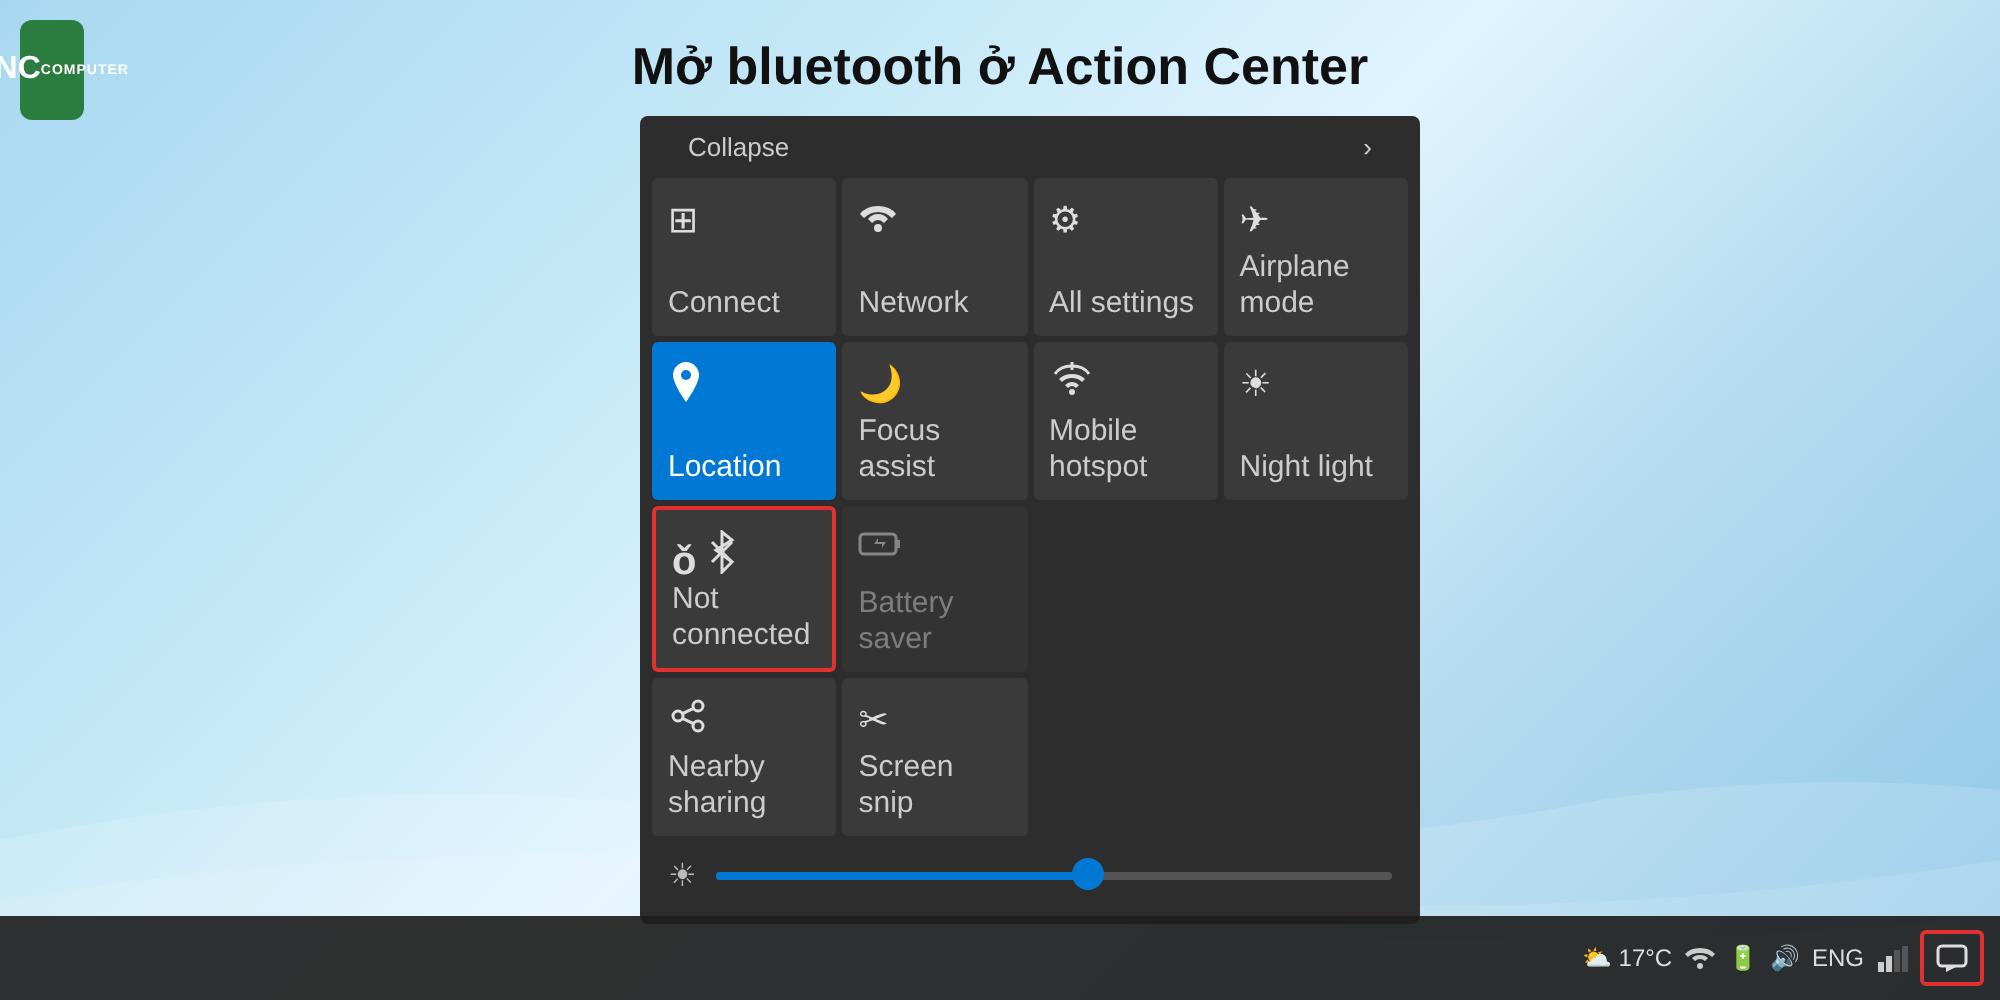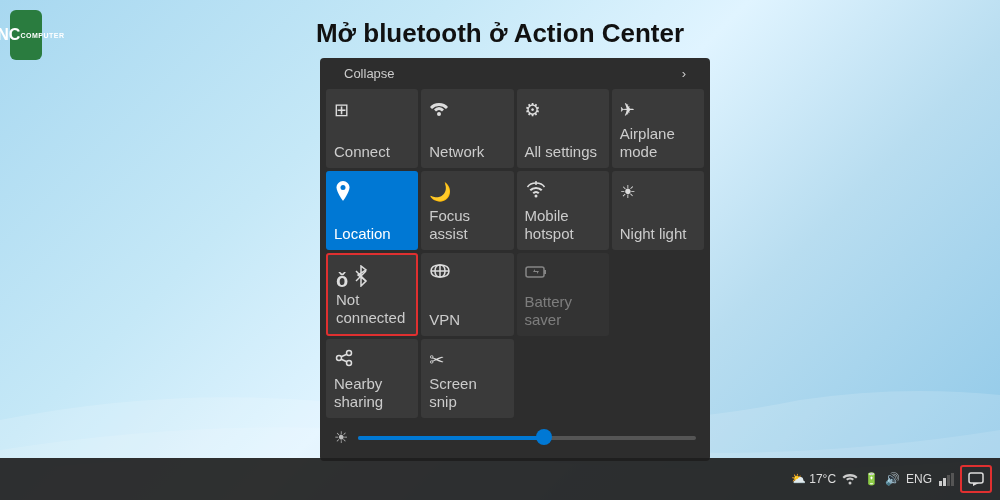--- a/index.html
+++ b/index.html
@@ -312,31 +312,20 @@
       <span class="tile-icon" style="color:#ddd; font-size:20px; font-weight:bold;">ǒ
         <svg width="14" height="22" viewBox="0 0 14 22" fill="#ddd">
           <path d="M7 1 L7 21 L12 16 L4 10 L12 5 Z" stroke="#ddd" stroke-width="1.5" fill="none"></path>
           <path d="M2 6 L12 16" stroke="#ddd" stroke-width="1.5"></path>
           <path d="M2 16 L12 6" stroke="#ddd" stroke-width="1.5"></path>
         </svg>
       </span>
       <span class="tile-label">Not connected</span>
     </div>
 
-    <div class="tile">
-      <span class="tile-icon">
-        <svg width="22" height="16" viewBox="0 0 22 16" fill="#ddd">
-          <path d="M2 8 Q2 2 11 2 Q20 2 20 8 Q20 14 11 14 Q2 14 2 8Z" stroke="#ddd" stroke-width="1.5" fill="none"></path>
-          <path d="M6 8 Q6 2 11 2 Q16 2 16 8 Q16 14 11 14 Q6 14 6 8Z" stroke="#ddd" stroke-width="1.5" fill="none"></path>
-          <line x1="2" y1="8" x2="20" y2="8" stroke="#ddd" stroke-width="1.5"></line>
-          <line x1="11" y1="2" x2="11" y2="14" stroke="#ddd" stroke-width="1.5"></line>
-        </svg>
-      </span>
-      <span class="tile-label">VPN</span>
-    </div>
 
     <div class="tile dimmed">
       <span class="tile-icon">
         <svg width="22" height="14" viewBox="0 0 22 14" fill="#ddd">
           <rect x="1" y="2" width="18" height="10" rx="2" stroke="#ddd" stroke-width="1.5" fill="none"></rect>
           <rect x="19" y="5" width="2" height="4" fill="#ddd"></rect>
           <path d="M8 7 L10 4 L10 6 L14 6 L12 9 L12 7 Z" fill="#ddd"></path>
         </svg>
       </span>
       <span class="tile-label">Battery saver</span>

